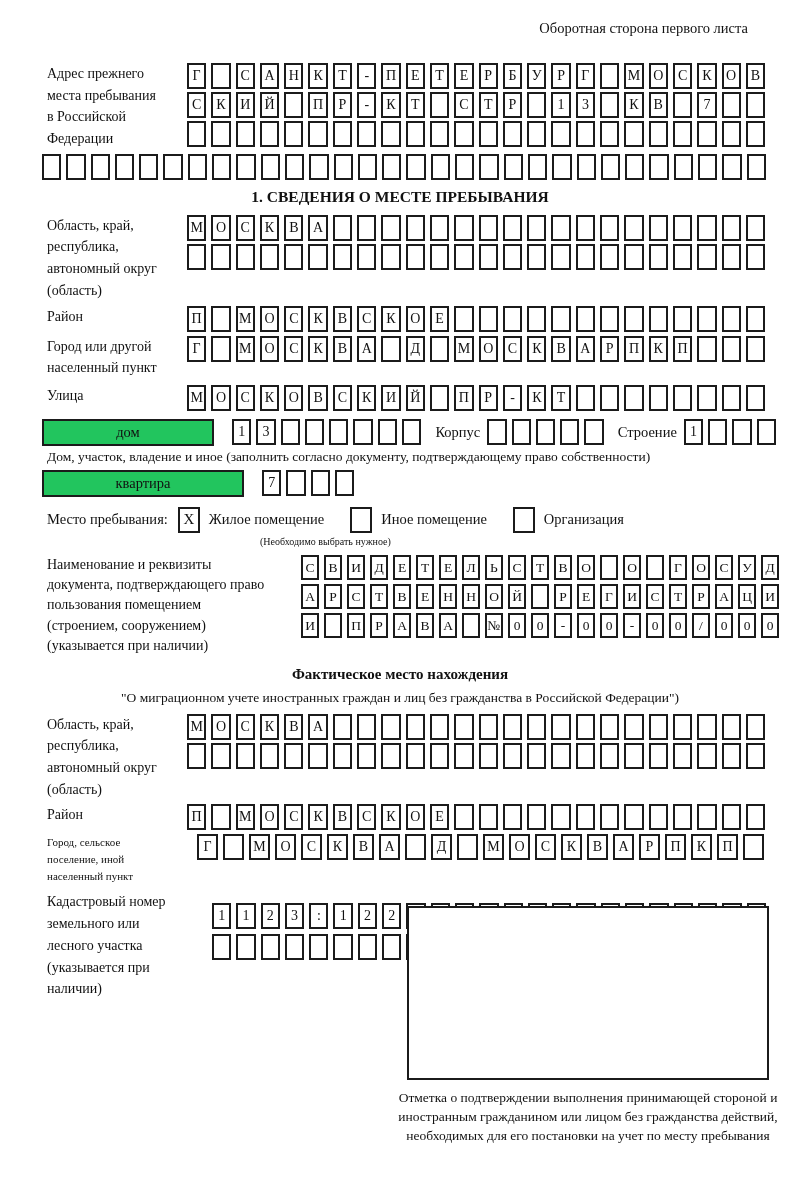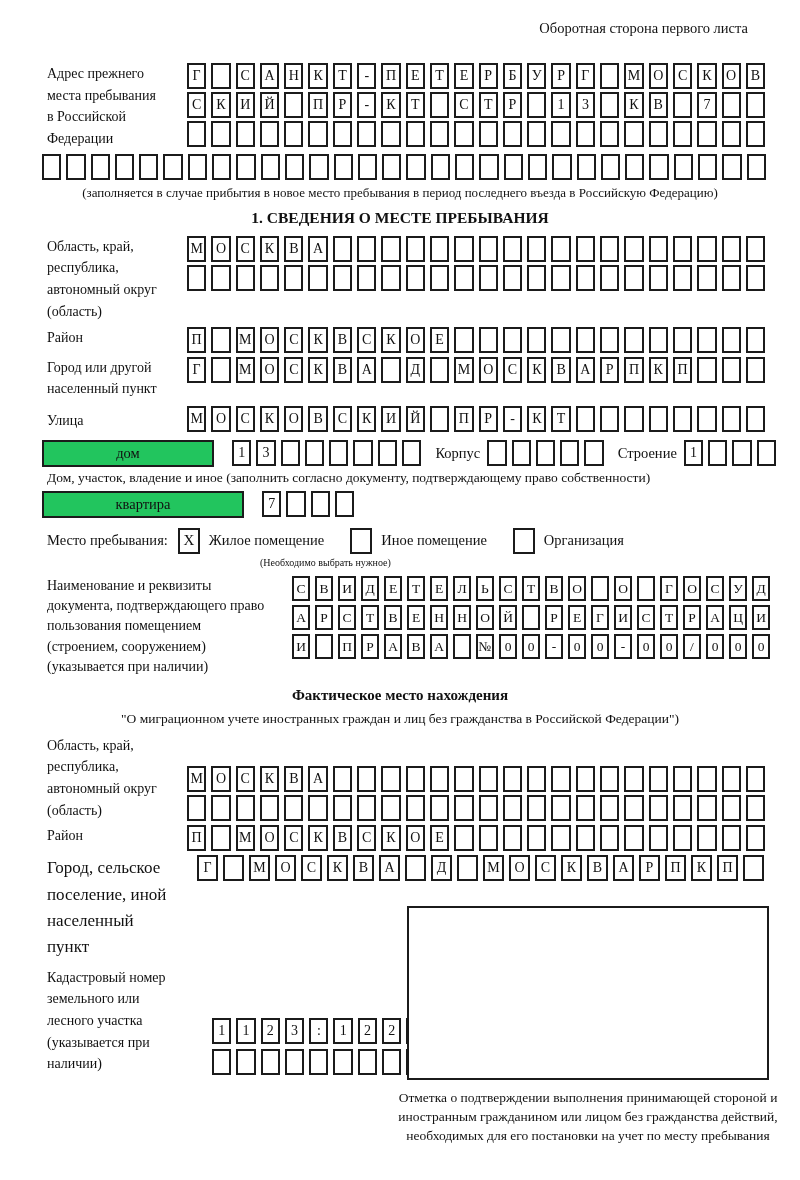--- a/index.html
+++ b/index.html
@@ -6,21 +6,21 @@
   html,body { background:#fff; }
   .page {
     position:relative; width:776px; height:1180px; margin:0 auto;
     background:#ffffff; color:#111;
     font-family:"Liberation Serif", serif; overflow:hidden;
   }
   .header-note { text-align:right; padding:20px 40px 0 0; font-size:14.5px; }
 
   .field { display:flex; align-items:flex-start; margin-left:35px; margin-top:4px; }
   .label { width:140px; flex-shrink:0; font-size:14px; line-height:1.55; padding-right:24px; }
-  .label-sm { font-size:17px; }
+  .label-sm { font-size:11px; }
   .w150 { width:150px; } .w165 { width:165px; } .w245 { width:245px; }
 
   .rows { display:flex; flex-direction:column; gap:3px; }
   .cells { display:flex; gap:5px; }
   .cell {
     width:19.3px; height:26px; border:2px solid #1b1b1b; flex-shrink:0;
     display:flex; align-items:center; justify-content:center;
     font-size:14px; line-height:1; background:#fff;
   }
   .cells.narrow .cell { width:18px; height:25px; font-size:13.5px; }
@@ -46,21 +46,21 @@
   .checkbox {
     width:22px; height:26px; border:2px solid #1b1b1b; display:inline-flex;
     align-items:center; justify-content:center; font-size:15px; background:#fff;
   }
   .mesto-row .opt-label { margin:0 26px 0 9px;text-align:right; }
   .mesto-label { margin-right:10px; }
   .note { font-size:10px; margin:3px 0 0 248px; }
 
   .stamp-box { position:absolute; left:395px; top:906px; width:362px; height:174px; border:2px solid #1b1b1b; background:#fff; }
   .stamp-caption { position:absolute; left:383px; top:1088px; width:386px; font-size:13.5px; text-align:center; line-height:1.42; }
-  .mt6 { margin-top:6px;align-items:flex-end; } .mt8 { margin-top:8px; }
+  .mt6 { margin-top:6px; } .mt8 { margin-top:8px;gap:9px; }
 </style>
 </head>
 <body>
 
 <div class="page">
 
   <div class="header-note">Оборотная сторона первого листа</div>
 
   <div class="field" style="margin-top:26px;">
     <div class="label">Адрес прежнего места пребывания в Российской Федерации</div>
@@ -170,21 +170,20 @@
       <span class="cell"></span>
       <span class="cell"></span>
       <span class="cell"></span>
       <span class="cell"></span>
       <span class="cell"></span>
       <span class="cell"></span>
       <span class="cell"></span>
       <span class="cell"></span>
       <span class="cell"></span>
     </div>
-  <div class="caption">(заполняется в случае прибытия в новое место пребывания в период последнего въезда в Российскую Федерацию)</div>
 
   <div class="section-title">1. СВЕДЕНИЯ О МЕСТЕ ПРЕБЫВАНИЯ</div>
 
   <div class="field">
     <div class="label">Область, край, республика, автономный округ (область)</div>
     <div class="rows">
       <div class="cells">
           <span class="cell">М</span>
           <span class="cell">О</span>
           <span class="cell">С</span>

